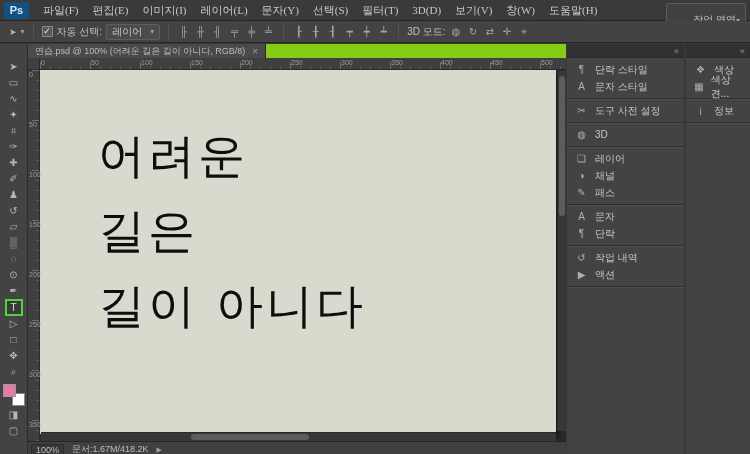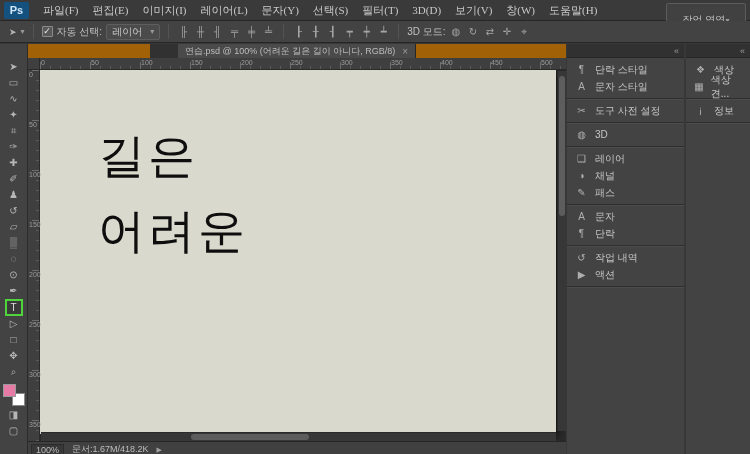--- a/index.html
+++ b/index.html
@@ -4,34 +4,34 @@
 <style>
   * { box-sizing: border-box; margin: 0; padding: 0; }
   html,body { width:750px; height:454px; overflow:hidden; }
   body { background:#383838; font-family:"Liberation Sans",sans-serif; position:relative; }
 
   
   .menubar { position:absolute; top:0; left:0; right:0; height:21px; background:#3a3a3a; border-bottom:1px solid #262626; display:flex; align-items:center; }
   .ps-logo { width:25px; height:17px; margin:0 7px 0 4px; background:#15517f; color:#cfe6f8; font-size:11px; font-weight:bold; display:flex; align-items:center; justify-content:center; border-radius:2px; }
   .menus { display:flex; align-items:center; height:100%; }
   .menu-item { color:#c9c9c9; font-size:11px; padding:0 7px; line-height:20px; cursor:default;font-family:Liberation Serif, serif; }
-  .workspace-dd { position:absolute; right:4px; top:3px; width:80px; height:15px; border:1px solid #5c5c5c; border-radius:2px; background:#414141; color:#c5c5c5; font-size:10px; padding:16px 5px; display:flex; justify-content:center; align-items:center; }
+  .workspace-dd { position:absolute; right:4px; top:3px; width:80px; height:15px; border:1px solid #5c5c5c; border-radius:2px; background:#414141; color:#c5c5c5; font-size:10px; padding:16px 5px; display:flex; justify-content:flex-end; align-items:center; }
   .dd-arrow { color:#9a9a9a; font-size:8px; }
 
   
   .optionsbar { position:absolute; top:21px; left:0; right:0; height:22px; background:#434343; border-bottom:1px solid #262626; display:flex; align-items:center; font-size:10px; color:#c0c0c0; padding-left:4px; }
   .ob-group { display:flex; align-items:center; gap:4px; padding:0 5px; height:100%; }
   .ob-sep { width:1px; height:15px; background:#2d2d2d; border-right:1px solid #535353; margin:0 3px; }
   .checkbox { width:11px; height:11px; border:1px solid #8b8b8b; background:#585858; border-radius:1px; display:flex; align-items:center; justify-content:center; font-size:9px; color:#e8e8e8; line-height:1; }
   .dd-box { border:1px solid #5e5e5e; background:#4b4b4b; height:16px; border-radius:2px; padding:0 5px; display:flex; align-items:center; gap:8px; color:#cccccc; }
   .ob-icon { width:13px; text-align:center; color:#a5a5a5; font-size:10px; line-height:16px; }
   .preset-glyph { color:#b5b5b5; font-size:9px; }
 
   
-  .tabstrip { position:absolute; top:44px; left:0; width:566px; height:14px; background:#a16207; display:flex;justify-content:center; }
+  .tabstrip { position:absolute; top:44px; left:0; width:566px; height:14px; background:#84cc16; display:flex; }
   .tabstrip .lpad { width:28px; background:#313131; }
   .doc-tab { display:flex; align-items:center; gap:7px; background:#4a4a4a; color:#bdbdbd; font-size:9px; padding:0 7px; border-right:1px solid #262626; white-space:nowrap; }
   .tab-close { color:#9a9a9a; font-size:10px; }
 
   
   .toolbar { position:absolute; left:0; top:44px; width:28px; bottom:0; background:#434343; border-right:1px solid #2b2b2b; padding-top:15px; }
   .tool { width:100%; height:16px; line-height:16px; text-align:center; color:#b6b6b6; font-size:10px; cursor:default; }
   .tool.active { width:18px; height:17px; margin:0 auto; line-height:13px; border:2px solid transparent; background:#3a3a3a; color:#e0e0e0; }
   .swatches { position:relative; width:28px; height:24px; margin-top:3px; }
   .sw-fg { position:absolute; left:3px; top:1px; width:13px; height:13px; border:1px solid #9a9a9a; z-index:2; }
@@ -200,22 +200,23 @@
     <span class="rnum" style="top:101px">100</span>
     <span class="rnum" style="top:151px">150</span>
     <span class="rnum" style="top:201px">200</span>
     <span class="rnum" style="top:251px">250</span>
     <span class="rnum" style="top:301px">300</span>
     <span class="rnum" style="top:351px">350</span>
   </div>
 
   <div class="doc" style="background:#d9d9cd">
     <div class="doc-text">
+      <div>어려운</div>
       <div>길은</div>
-      <div>어려운</div>
+      <div>길이 아니다</div>
     </div>
   </div>
 
   <div class="vscroll">
     <div class="thumb"></div>
   </div>
   <div class="hscroll">
     <div class="thumb"></div>
   </div>
 </div>

